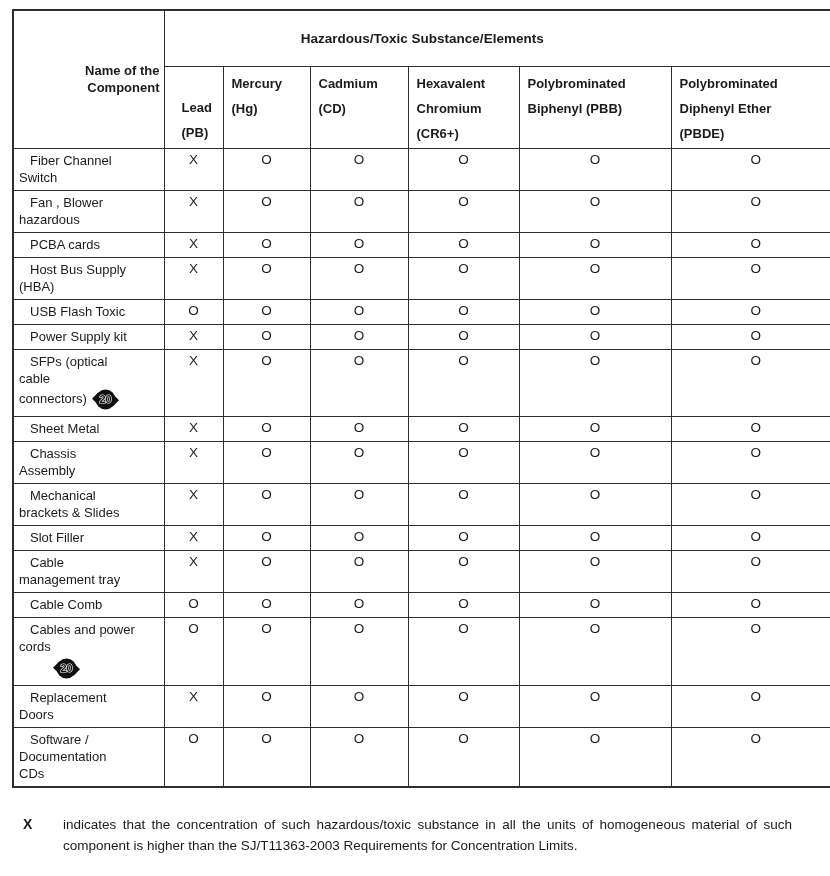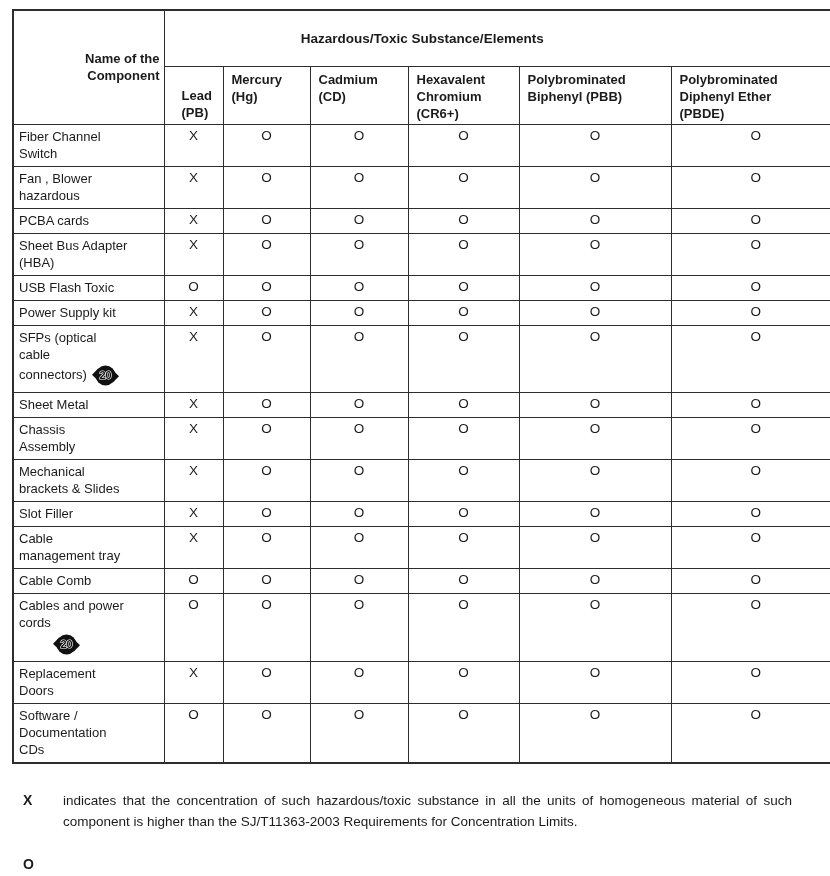--- a/index.html
+++ b/index.html
@@ -39,34 +39,34 @@
     padding: 4px 4px 4px 5px;
     white-space: pre-line;
     line-height: 17px;
   }
   tr.sub-row th {
     height: 54px;
     vertical-align: top;
     text-align: left;
     padding: 4px 4px 2px 8px;
     white-space: pre-line;
-    line-height: 17px;
+    line-height: 25px;
   }
   tr.sub-row th.lead-col {
     vertical-align: bottom;
     padding-bottom: 3px;
     padding-left: 17px;
   }
   .rohs td.name-cell {
     vertical-align: top;
     text-align: left;
     padding: 3px 3px 4px 5px;
     line-height: 17px;
   }
-  .rohs td.name-cell .name-text { white-space: pre-line; }
+  .rohs td.name-cell .name-text { white-space: pre-line; margin-left: 11px; }
   .rohs td.val-cell {
     vertical-align: top;
     text-align: center;
     padding: 2px 0 4px 0;
     font-size: 13.5px;
     line-height: 18px;
   }
   
   .efup {
     display: inline-block;
@@ -155,21 +155,21 @@
       <tr>
         <td class="name-cell"><span class="name-text">PCBA cards</span></td>
         <td class="val-cell">X</td>
         <td class="val-cell">O</td>
         <td class="val-cell">O</td>
         <td class="val-cell">O</td>
         <td class="val-cell">O</td>
         <td class="val-cell">O</td>
       </tr>
       <tr>
-        <td class="name-cell"><span class="name-text">Sheet Bus Adapter
+        <td class="name-cell"><span class="name-text">Host Bus Supply
 (HBA)</span></td>
         <td class="val-cell">X</td>
         <td class="val-cell">O</td>
         <td class="val-cell">O</td>
         <td class="val-cell">O</td>
         <td class="val-cell">O</td>
         <td class="val-cell">O</td>
       </tr>
       <tr>
         <td class="name-cell"><span class="name-text">USB Flash Toxic</span></td>

